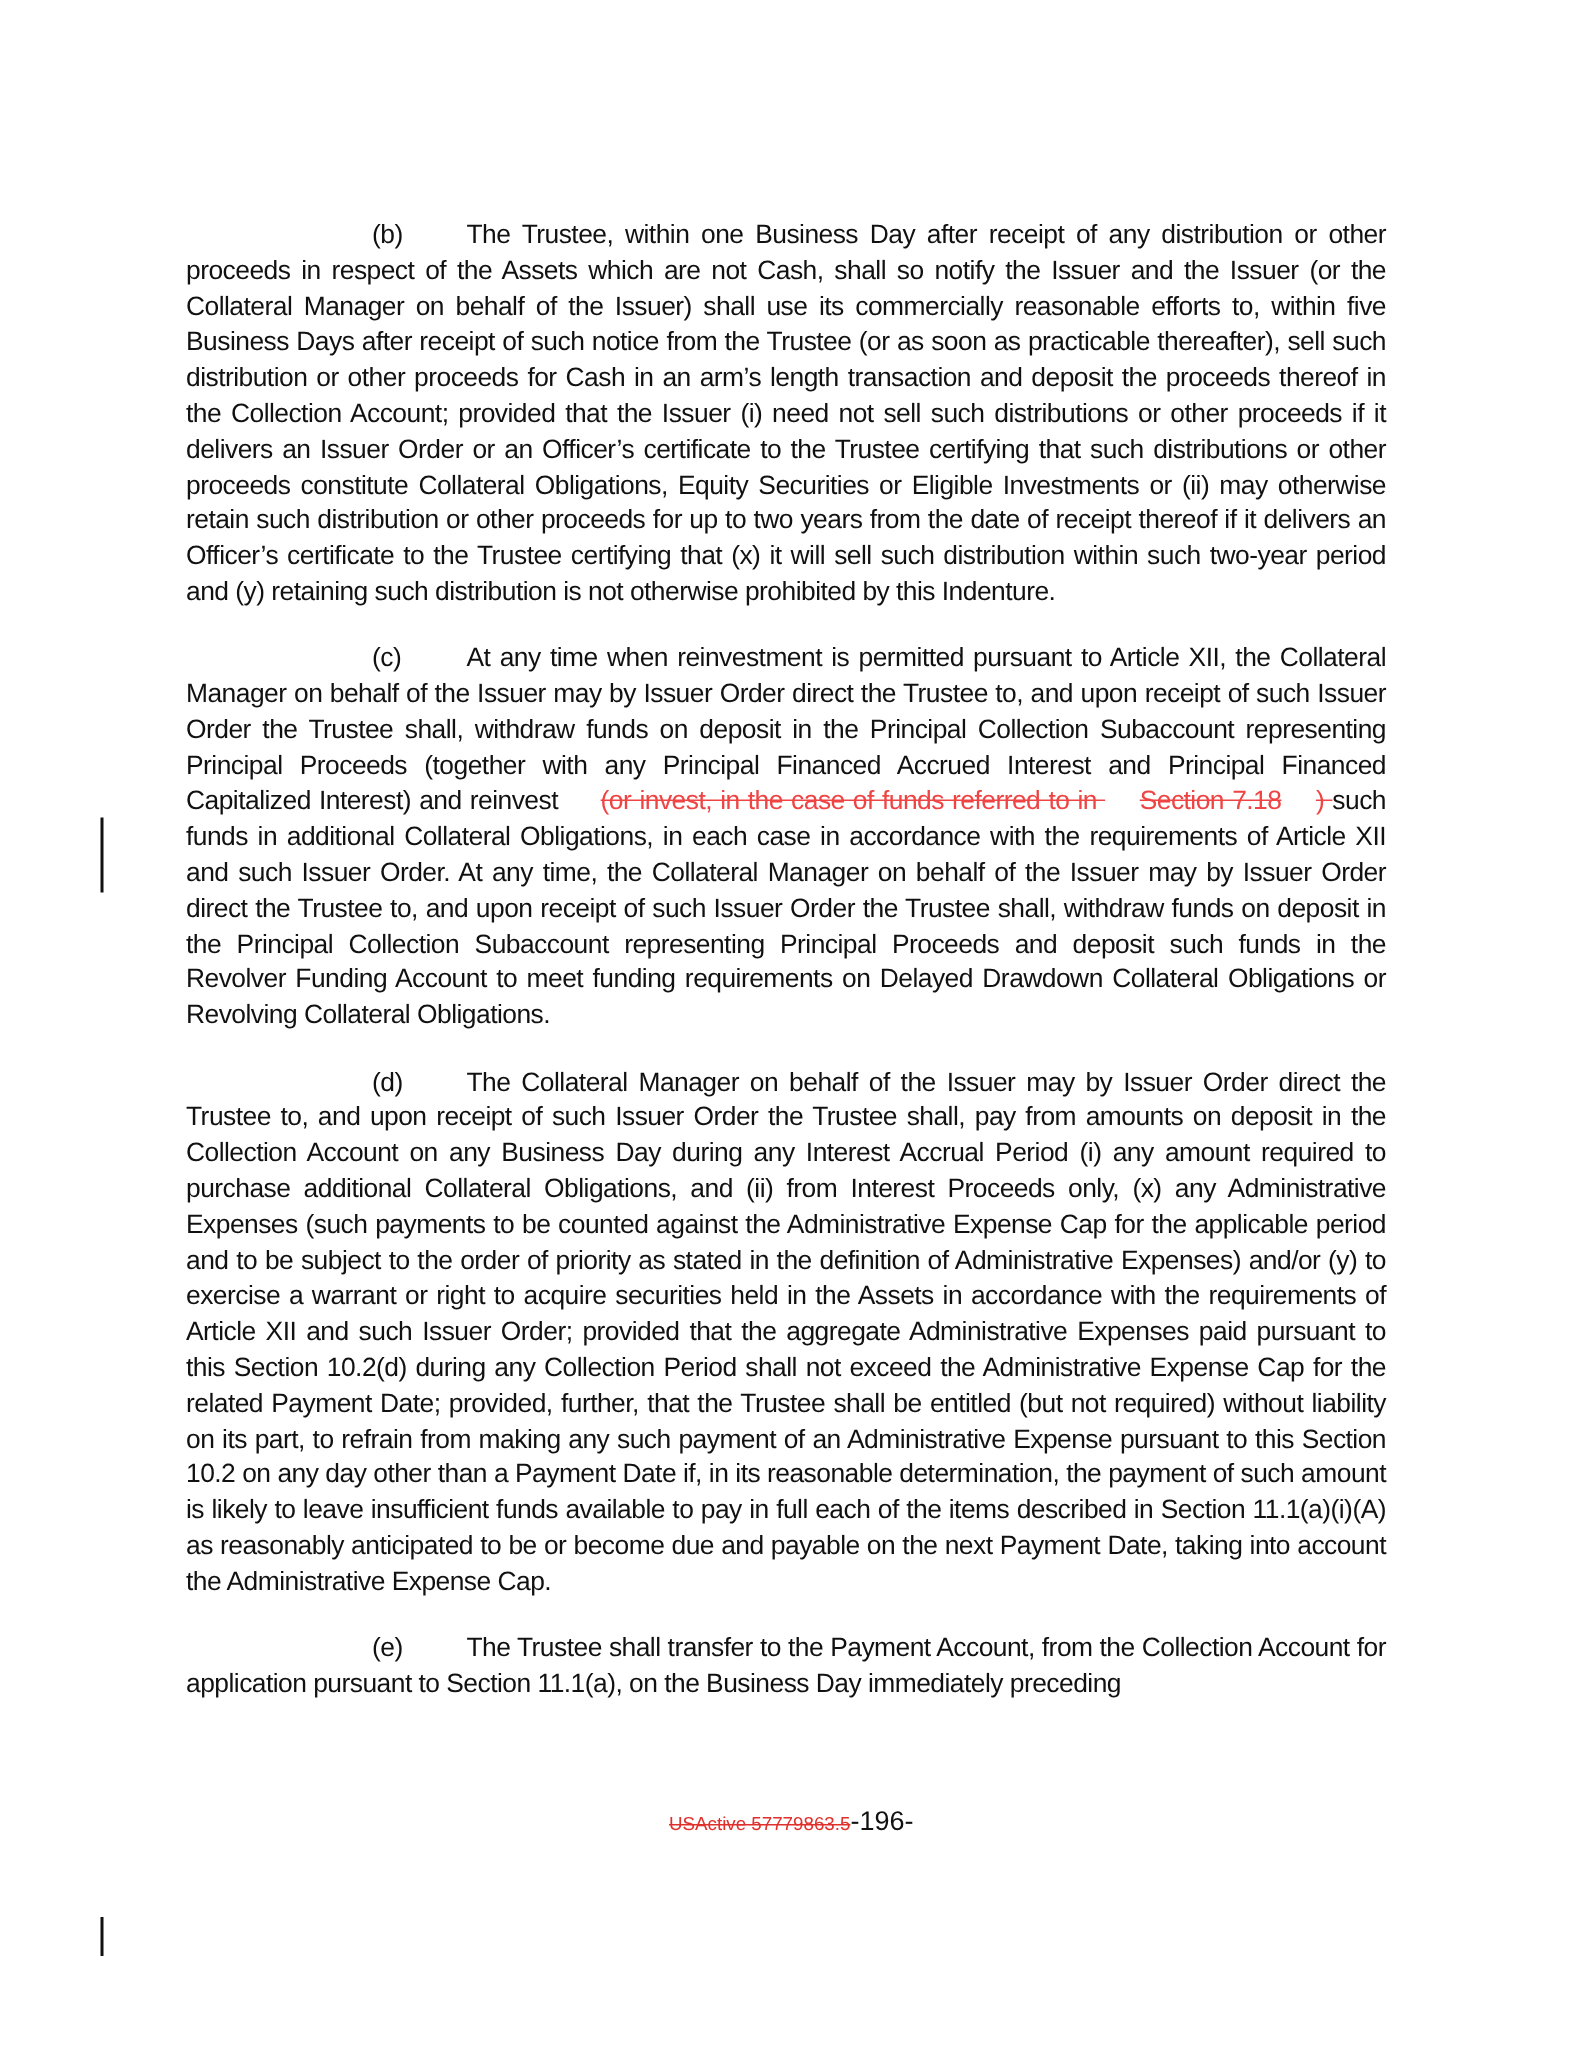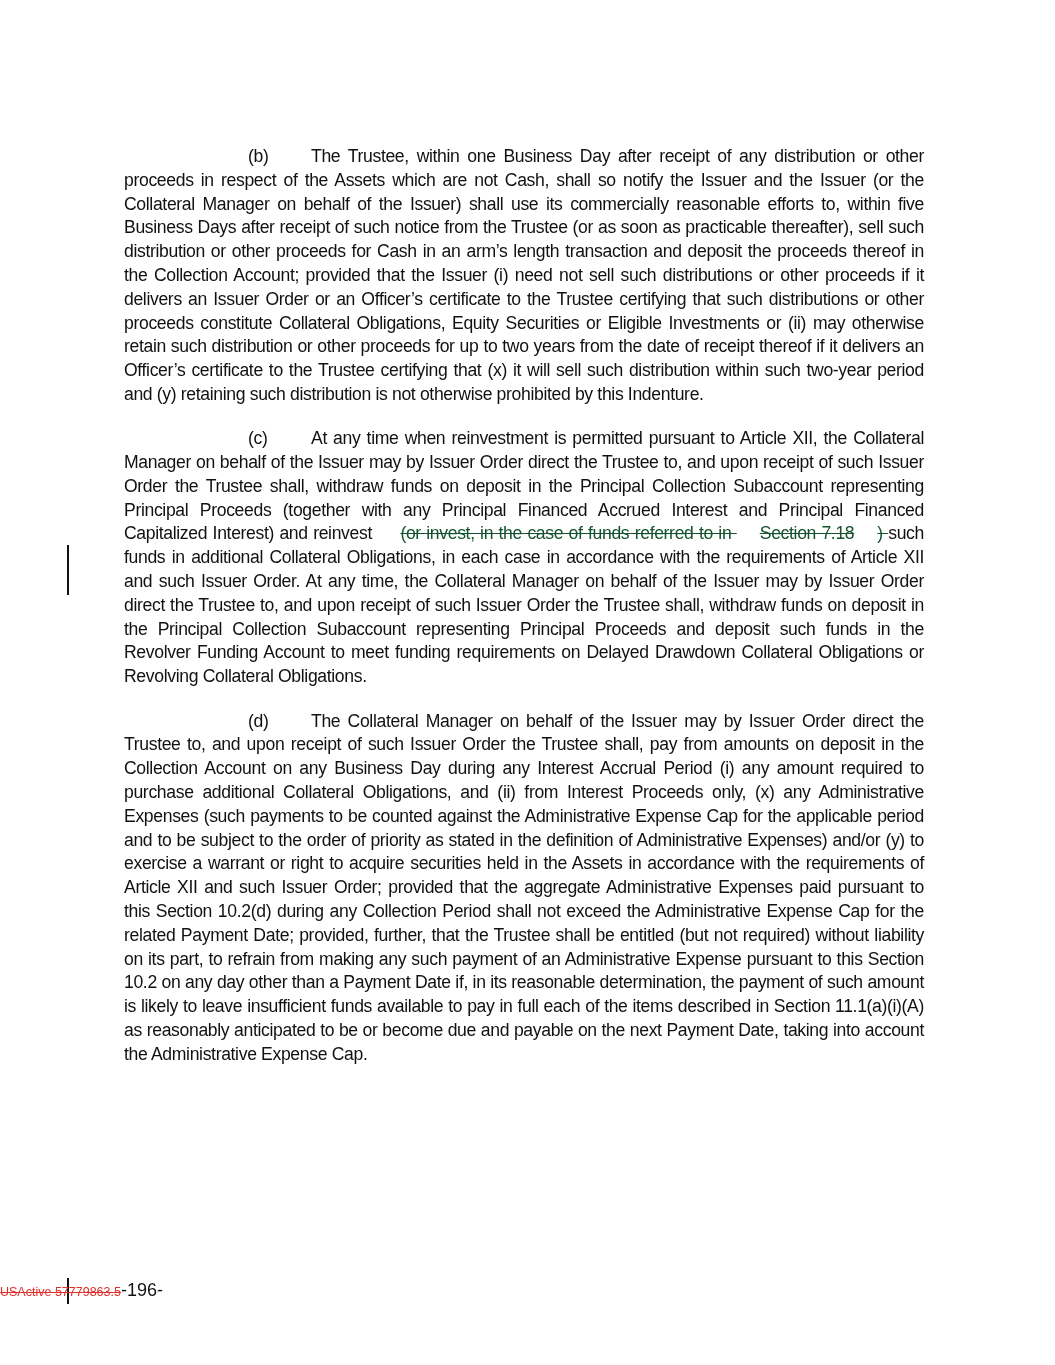--- a/index.html
+++ b/index.html
@@ -6,36 +6,37 @@
   body { width: 1055px; height: 1365px; position: relative; overflow: hidden; }
   .page {
     position: absolute; left: 124px; top: 145px; width: 800px;
     font-family: "Liberation Sans", sans-serif;
     font-size: 17.6px; line-height: 23.8px; color: #111;
     text-align: justify; letter-spacing: -0.35px;
   }
   .para { margin: 0 0 20.5px 0; }
   .lbl { display: inline-block; margin-left: 124px; width: 63px; }
   u, .ul { }
-  .del { color: #14532d; text-decoration: line-through; margin-left: 23px; }
+  .del { color: #ef4444; text-decoration: line-through; margin-left: 23px; }
   .change-bar { position: absolute; width: 2px; background: #111; }
   .footer {
-    position: absolute; top: 1280px; left: 0; width: 1055px; 
+    position: absolute; top: 1204px; left: 0; width: 1055px; text-align: center;
     font-family: "Liberation Sans", sans-serif; color: #111;
   }
   .footer .docid { color: #e0302b; font-size: 12.5px; text-decoration: line-through; }
   .footer .pageno { font-size: 18px; }
 </style>
 </head>
 <body>
 
 <div class="page" id="doc">
     <p class="para"><span class="lbl">(b)</span><span class="">The Trustee, within one Business Day after receipt of any distribution or other proceeds in respect of the Assets which are not Cash, shall so notify the Issuer and the Issuer (or the Collateral Manager on behalf of the Issuer) shall use its commercially reasonable efforts to, within five Business Days after receipt of such notice from the Trustee (or as soon as practicable thereafter), sell such distribution or other proceeds for Cash in an arm’s length transaction and deposit the proceeds thereof in the Collection Account; </span><span class="ul">provided</span><span class=""> that the Issuer (i) need not sell such distributions or other proceeds if it delivers an Issuer Order or an Officer’s certificate to the Trustee certifying that such distributions or other proceeds constitute Collateral Obligations, Equity Securities or Eligible Investments or (ii) may otherwise retain such distribution or other proceeds for up to two years from the date of receipt thereof if it delivers an Officer’s certificate to the Trustee certifying that (x) it will sell such distribution within such two-year period and (y) retaining such distribution is not otherwise prohibited by this Indenture.</span></p>
     <p class="para"><span class="lbl">(c)</span><span class="">At any time when reinvestment is permitted pursuant to </span><span class="ul">Article XII</span><span class="">, the Collateral Manager on behalf of the Issuer may by Issuer Order direct the Trustee to, and upon receipt of such Issuer Order the Trustee shall, withdraw funds on deposit in the Principal Collection Subaccount representing Principal Proceeds (together with any Principal Financed Accrued Interest and Principal Financed Capitalized Interest) and reinvest </span><span class="del">(or invest, in the case of funds referred to in </span><span class="del ul">Section 7.18</span><span class="del">) </span><span class="">such funds in additional Collateral Obligations, in each case in accordance with the requirements of </span><span class="ul">Article XII</span><span class=""> and such Issuer Order. At any time, the Collateral Manager on behalf of the Issuer may by Issuer Order direct the Trustee to, and upon receipt of such Issuer Order the Trustee shall, withdraw funds on deposit in the Principal Collection Subaccount representing Principal Proceeds and deposit such funds in the Revolver Funding Account to meet funding requirements on Delayed Drawdown Collateral Obligations or Revolving Collateral Obligations.</span></p>
     <p class="para"><span class="lbl">(d)</span><span class="">The Collateral Manager on behalf of the Issuer may by Issuer Order direct the Trustee to, and upon receipt of such Issuer Order the Trustee shall, pay from amounts on deposit in the Collection Account on any Business Day during any Interest Accrual Period (i) any amount required to purchase additional Collateral Obligations, and (ii) from Interest Proceeds only, (x) any Administrative Expenses (such payments to be counted against the Administrative Expense Cap for the applicable period and to be subject to the order of priority as stated in the definition of Administrative Expenses) and/or (y) to exercise a warrant or right to acquire securities held in the Assets in accordance with the requirements of </span><span class="ul">Article XII</span><span class=""> and such Issuer Order; </span><span class="ul">provided</span><span class=""> that the aggregate Administrative Expenses paid pursuant to this </span><span class="ul">Section 10.2(d)</span><span class=""> during any Collection Period shall not exceed the Administrative Expense Cap for the related Payment Date; </span><span class="ul">provided</span><span class="">, </span><span class="ul">further</span><span class="">, that the Trustee shall be entitled (but not required) without liability on its part, to refrain from making any such payment of an Administrative Expense pursuant to this </span><span class="ul">Section 10.2</span><span class=""> on any day other than a Payment Date if, in its reasonable determination, the payment of such amount is likely to leave insufficient funds available to pay in full each of the items described in </span><span class="ul">Section 11.1(a)(i)(A)</span><span class=""> as reasonably anticipated to be or become due and payable on the next Payment Date, taking into account the Administrative Expense Cap.</span></p>
+    <p class="para"><span class="lbl">(e)</span><span class="">The Trustee shall transfer to the Payment Account, from the Collection Account for application pursuant to </span><span class="ul">Section 11.1(a)</span><span class="">, on the Business Day immediately preceding</span></p>
   </div>
 
 <div class="change-bar" style="left:67px; top:545px; height:50px;"></div>
 <div class="change-bar" style="left:67px; top:1278px; height:26px;"></div>
 
 <div class="footer">
   <span class="docid">USActive 57779863.5</span><span class="pageno">-196-</span>
 </div>
 
 </body></html>

